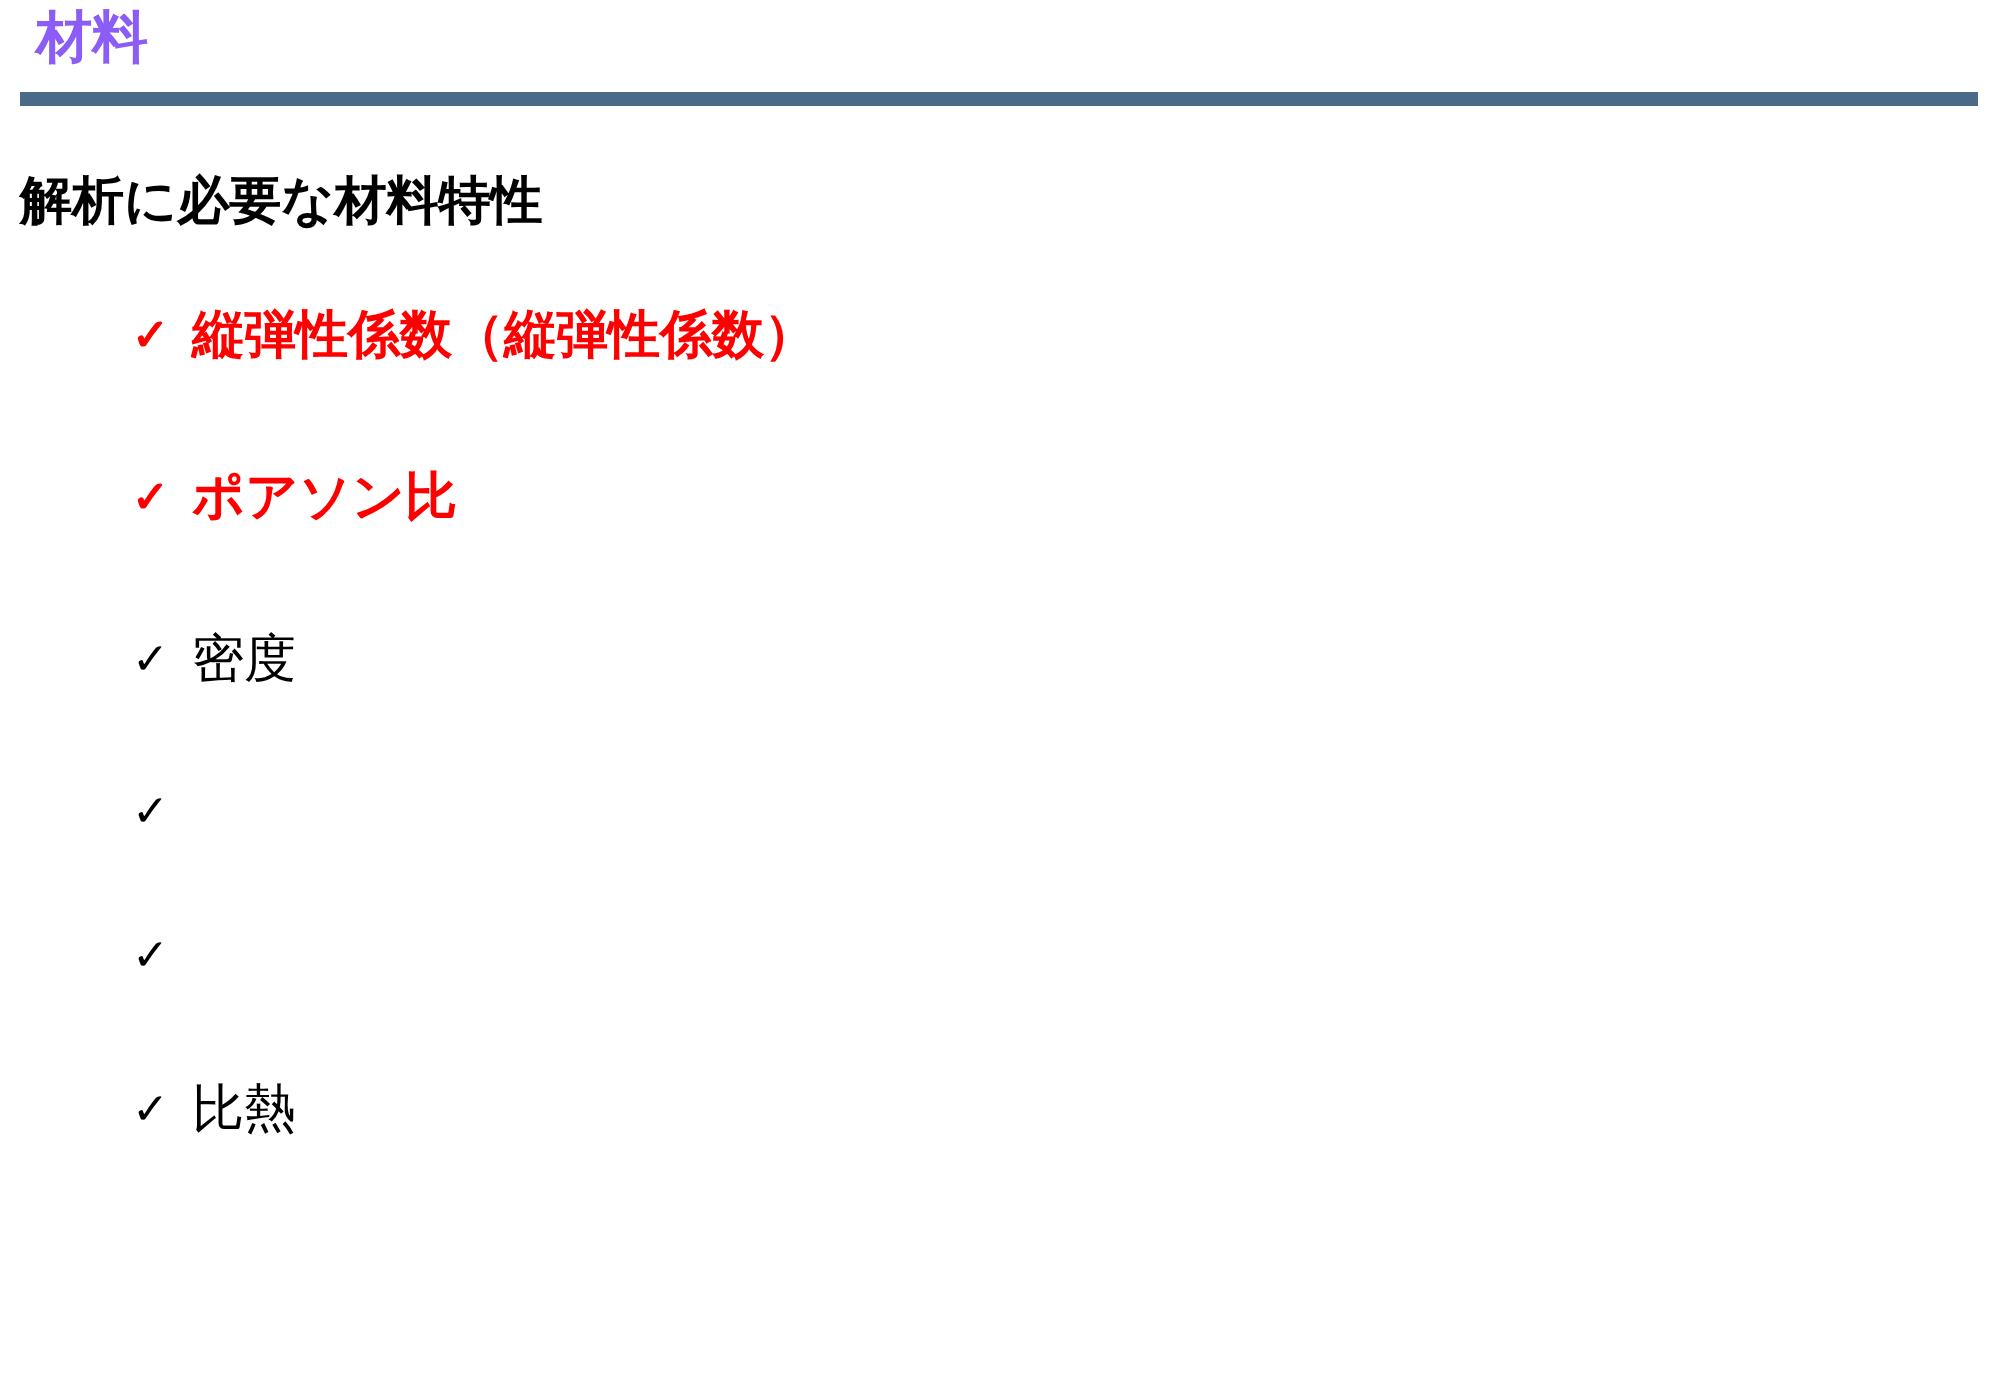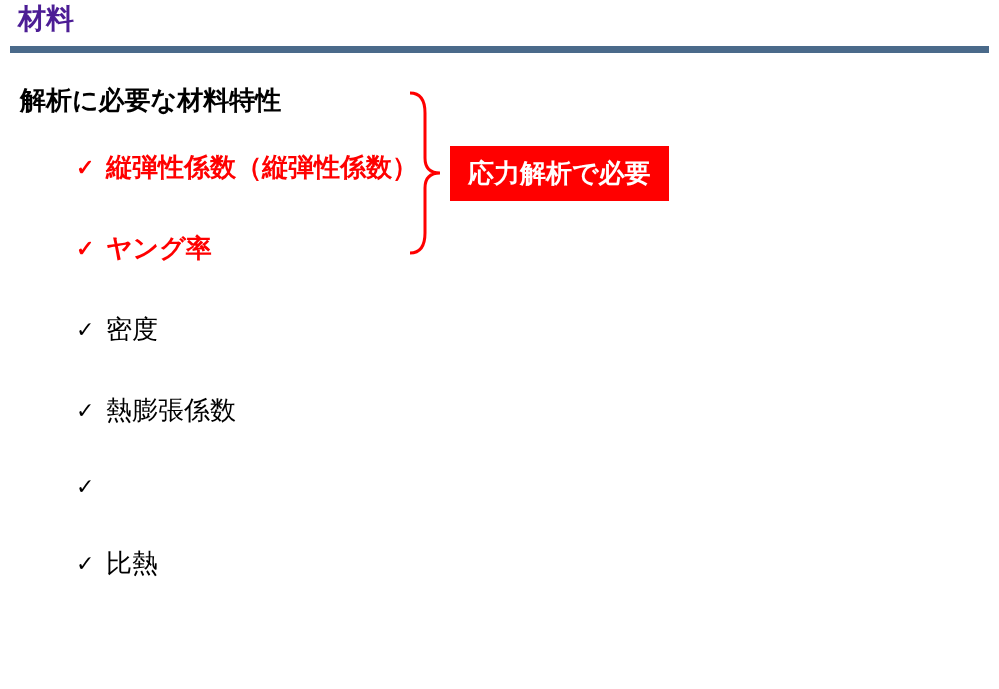--- a/index.html
+++ b/index.html
@@ -13,29 +13,29 @@
       width: 999px;
       height: 689px;
       padding: 0;
     }
     .header {
       padding: 0 18px 8px 18px;
     }
     .title {
       font-size: 28px;
       font-weight: bold;
-      color: #4c1d95;
+      color: #8b5cf6;
     }
     .underline {
       height: 7px;
       background: #4a6a8a;
       margin: 0 10px 0 10px;
     }
     .content {
-      padding: 30px 18px 0 20px;
+      padding: 30px 18px 0 10px;
       position: relative;
     }
     .subtitle {
       font-size: 26px;
       font-weight: bold;
       color: #000000;
       margin-bottom: 32px;
     }
     .list {
       list-style: none;
@@ -98,44 +98,31 @@
 <div class="content">
   <div class="subtitle">解析に必要な材料特性</div>
 
   <ul class="list">
     <li class="list-item highlight">
       <span class="check red">✓</span>
       <span>縦弾性係数（縦弾性係数）</span>
     </li>
     <li class="list-item highlight">
       <span class="check red">✓</span>
-      <span>ヤング率</span>
+      <span>ポアソン比</span>
     </li>
     <li class="list-item normal">
       <span class="check black">✓</span>
       <span>密度</span>
     </li>
     <li class="list-item normal">
       <span class="check black">✓</span>
-      <span>熱膨張係数</span>
     </li>
     <li class="list-item normal">
       <span class="check black">✓</span>
     </li>
     <li class="list-item normal">
       <span class="check black">✓</span>
       <span>比熱</span>
     </li>
   </ul>
 
-  <div class="callout-wrapper">
-    <svg class="brace" viewBox="0 0 40 170" xmlns="http://www.w3.org/2000/svg">
-      <path d="M 5 5 
-               Q 20 5 20 25 
-               L 20 70 
-               Q 20 85 35 85 
-               Q 20 85 20 100 
-               L 20 145 
-               Q 20 165 5 165" fill="none" stroke="#ff0000" stroke-width="3"></path>
-    </svg>
-    <div class="callout-box">応力解析で必要</div>
-  </div>
 </div>
 
 </body></html>

